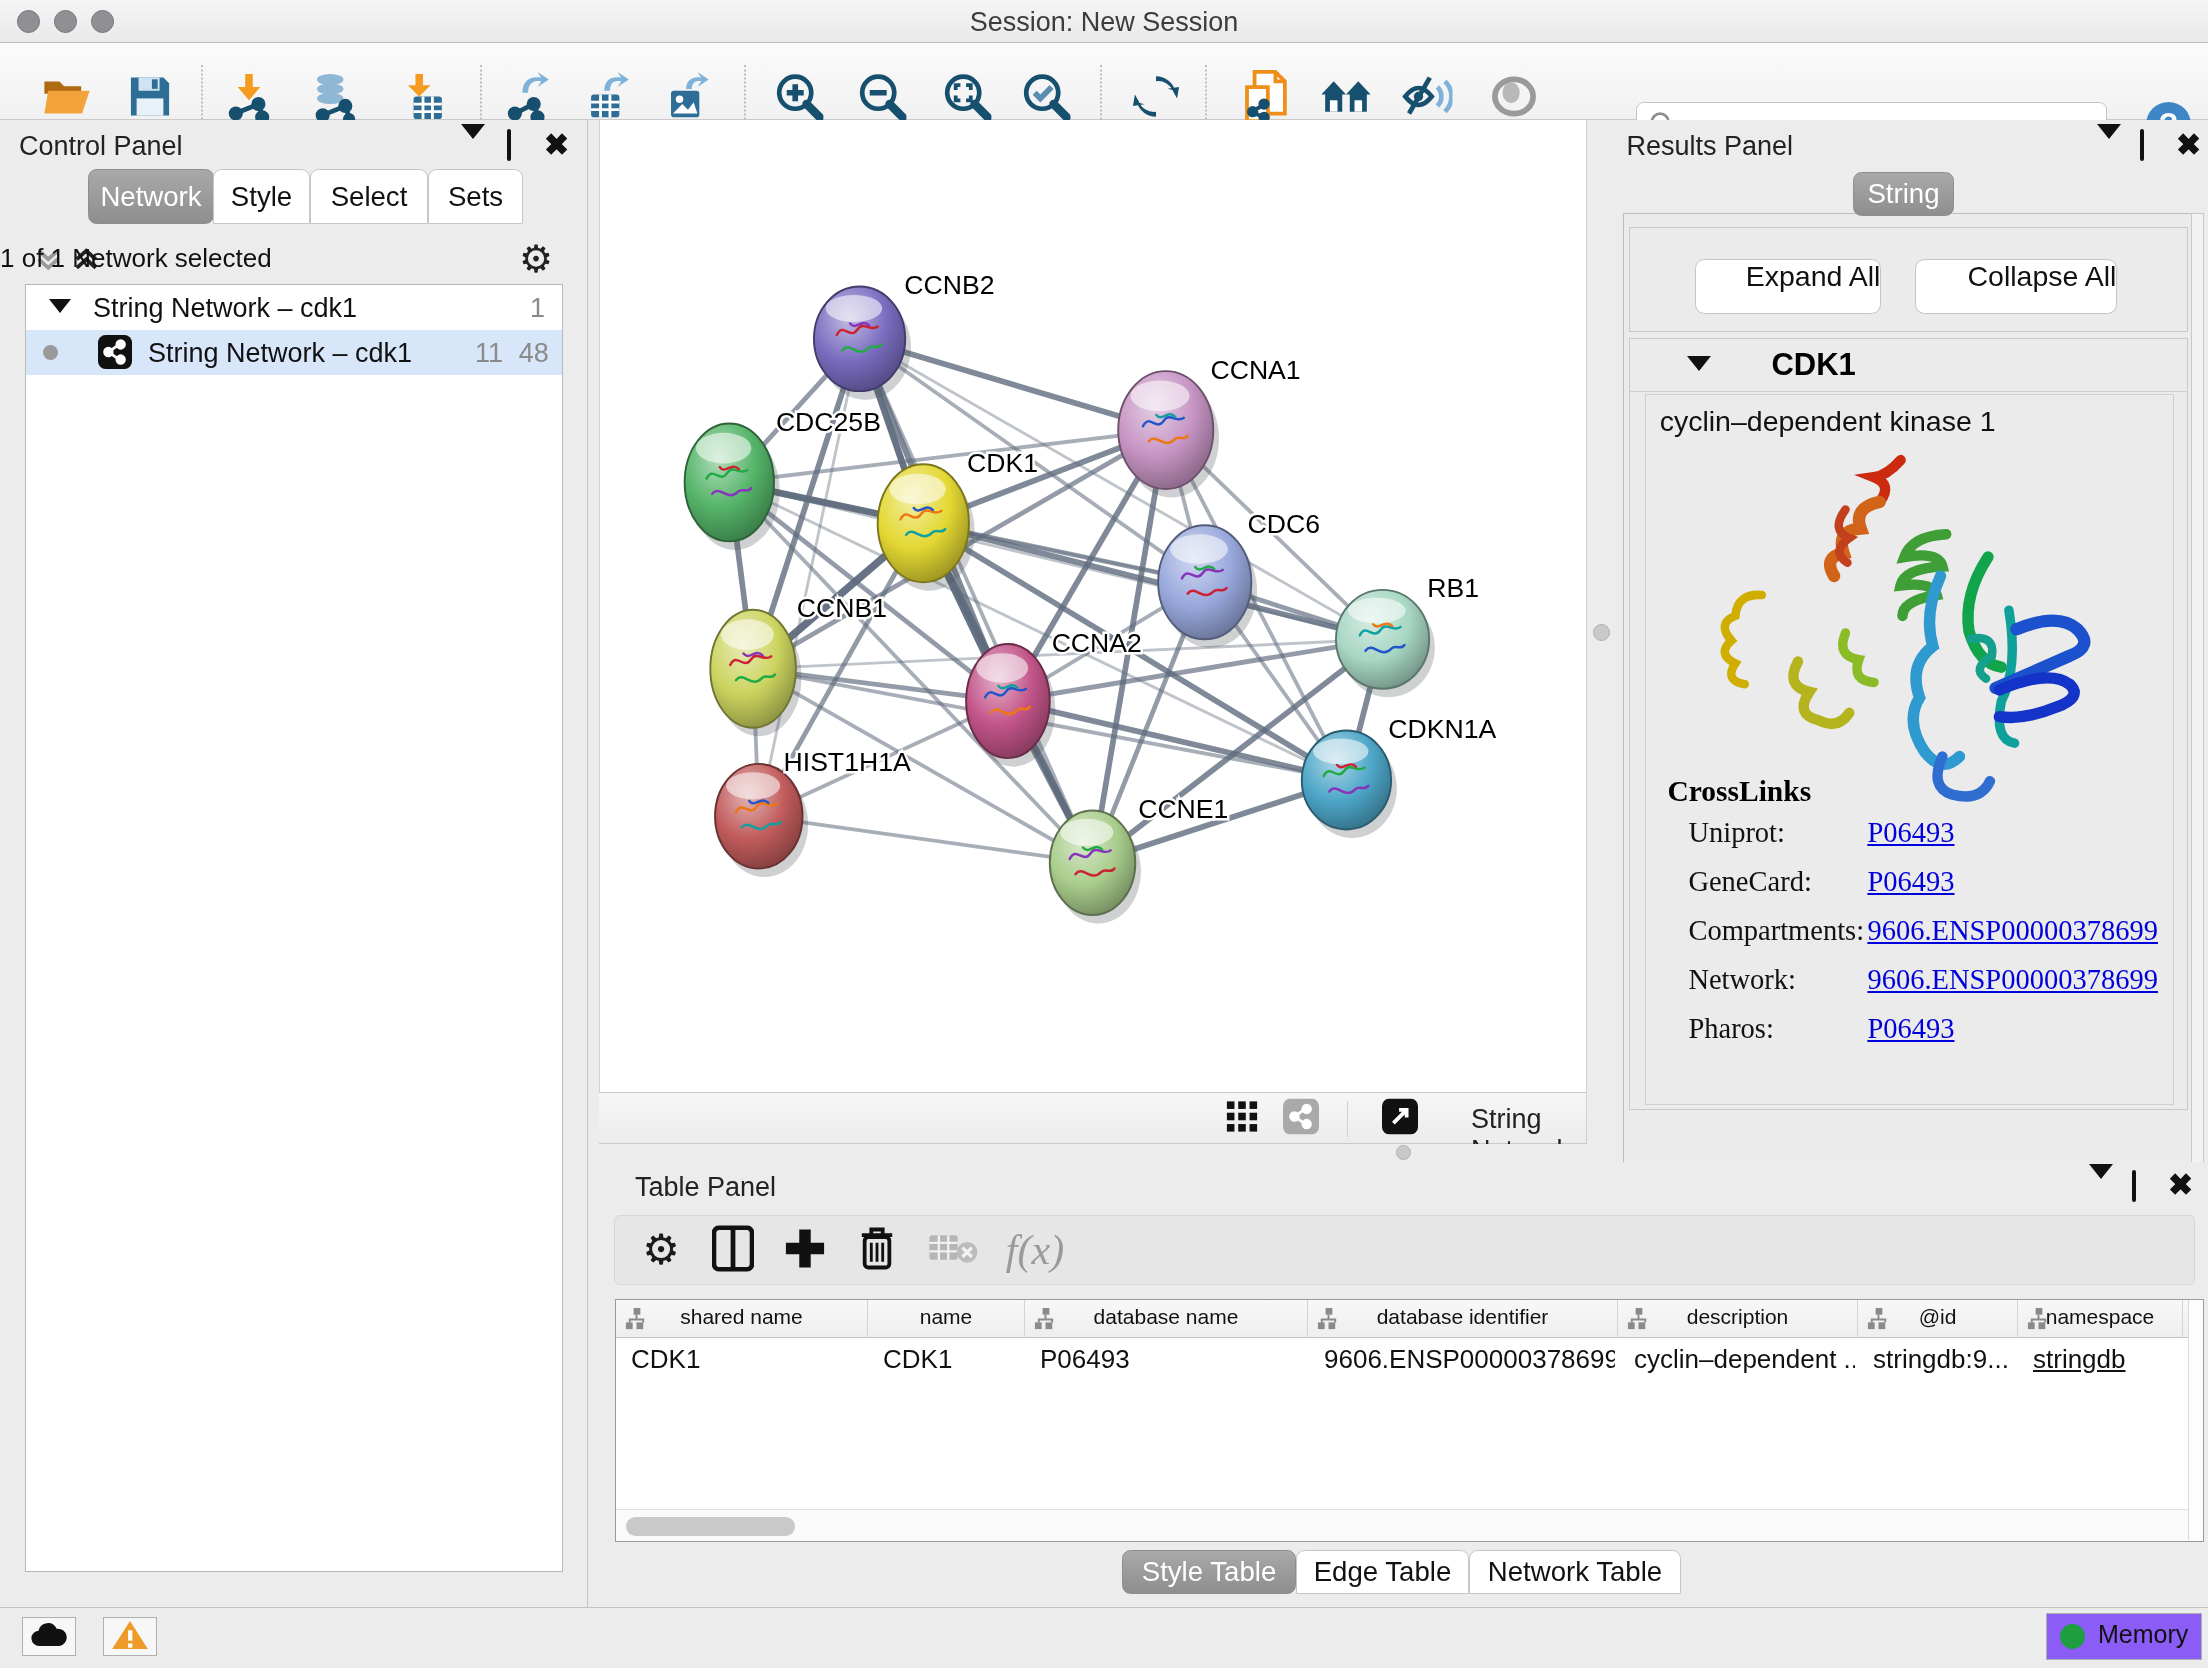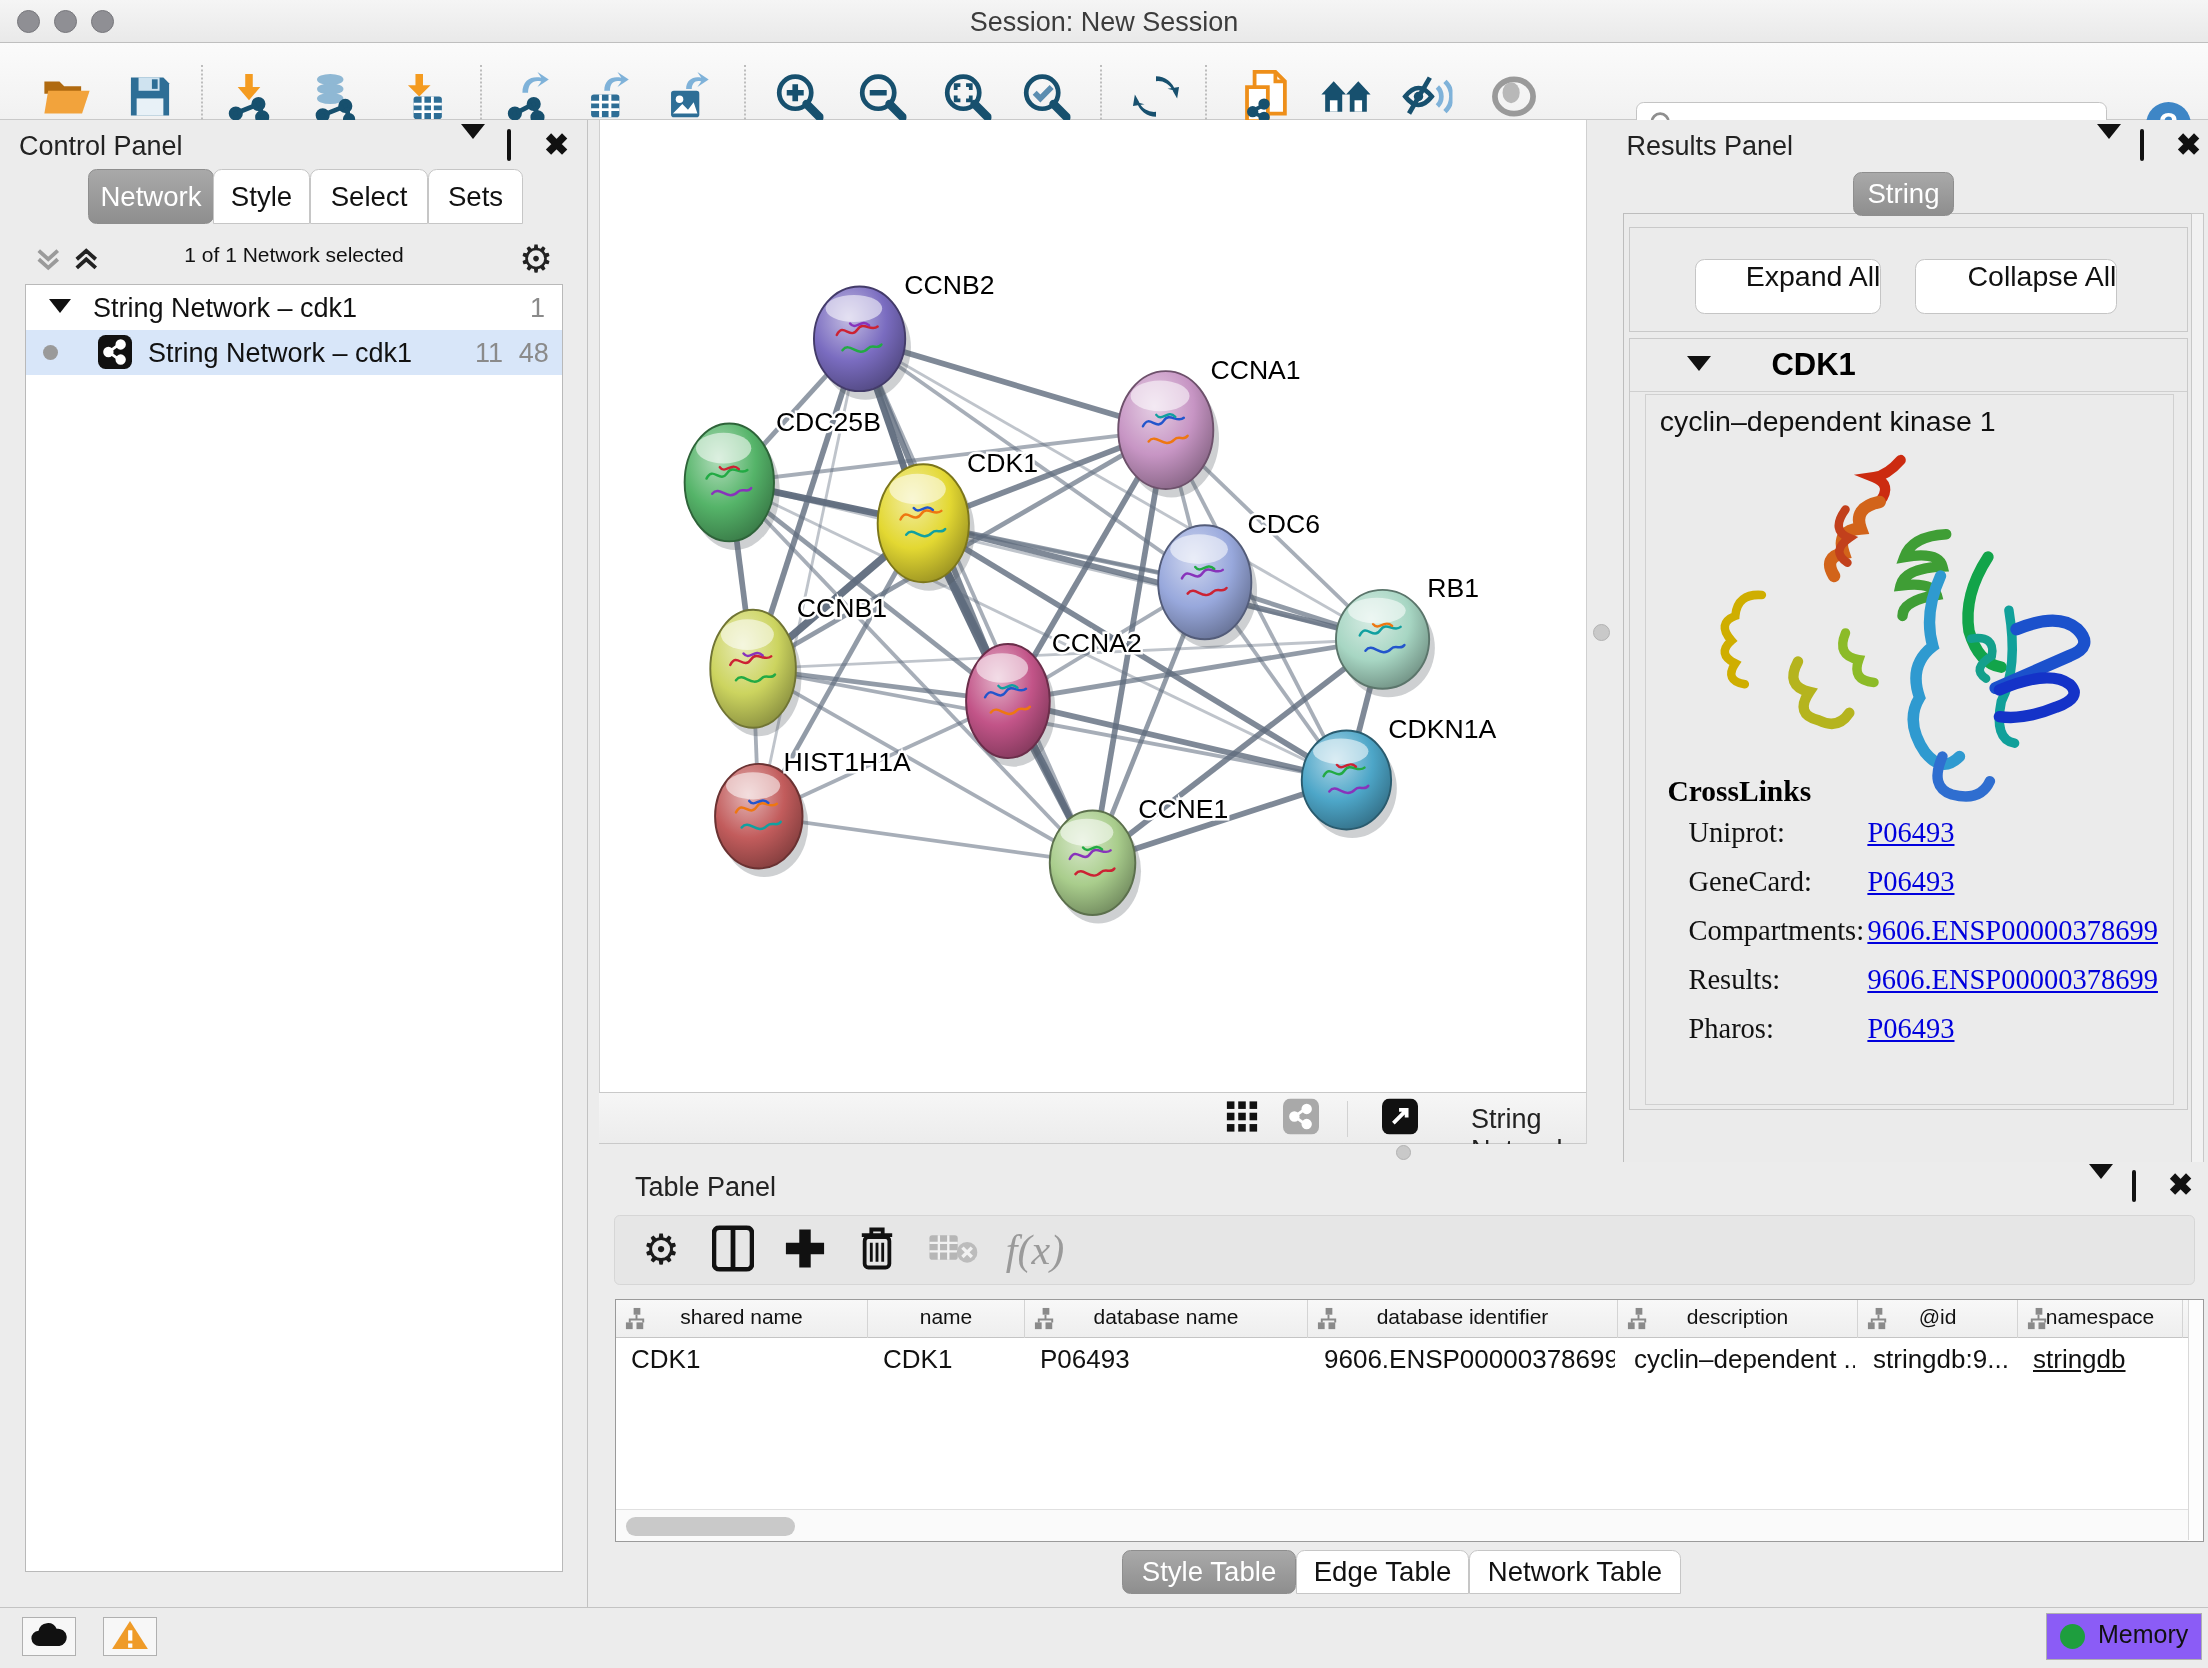--- a/index.html
+++ b/index.html
@@ -274,21 +274,21 @@
       <span style="position:absolute;left:34px;top:13.3px">
         <svg width="28.5" height="28.5" viewBox="0 0 30 30">
             <path d="M5 6 l10 9 10 -9 M5 15 l10 9 10 -9" stroke="#9a9a9a" stroke-width="4" fill="none"></path>
           </svg>
       </span>
       <span style="position:absolute;left:72px;top:13.3px">
         <svg width="28.5" height="28.5" viewBox="0 0 30 30">
             <path d="M5 24 l10 -9 10 9 M5 15 l10 -9 10 9" stroke="#222" stroke-width="4" fill="none"></path>
           </svg>
       </span>
-      <span style="position:absolute;left:0;right:0;top:11.4px;text-align:center;font-size:21px;color:#111">1 of 1 Network selected</span>
+      <span style="position:absolute;left:0;right:0;top:11.4px;text-align:left;font-size:26px;color:#111">1 of 1 Network selected</span>
       <span style="position:absolute;left:519px;top:7.6px;font-size:38px;color:#222;line-height:38px">⚙</span>
     </div>
 
     <div class="netlist">
       <div class="treerow">
         <span style="position:absolute;left:23px;top:14.3px;width:0;height:0;border-left:11.4px solid transparent;border-right:11.4px solid transparent;border-top:14.3px solid #111"></span>
         <span style="position:absolute;left:67px;top:7.6px">String Network – cdk1</span>
         <span class="rowcount" style="right:17px;top:7.6px">1</span>
       </div>
       <div class="treerow sel">
@@ -659,21 +659,21 @@
               </div>
               <div class="xl-row">
                 <span class="xl-label">GeneCard:</span>
                 <a class="xl-link">P06493</a>
               </div>
               <div class="xl-row">
                 <span class="xl-label">Compartments:</span>
                 <a class="xl-link">9606.ENSP00000378699</a>
               </div>
               <div class="xl-row">
-                <span class="xl-label">Results:</span>
+                <span class="xl-label">Network:</span>
                 <a class="xl-link">9606.ENSP00000378699</a>
               </div>
               <div class="xl-row">
                 <span class="xl-label">Pharos:</span>
                 <a class="xl-link">P06493</a>
               </div>
             </div>
         </div>
       </div>
     </div>

